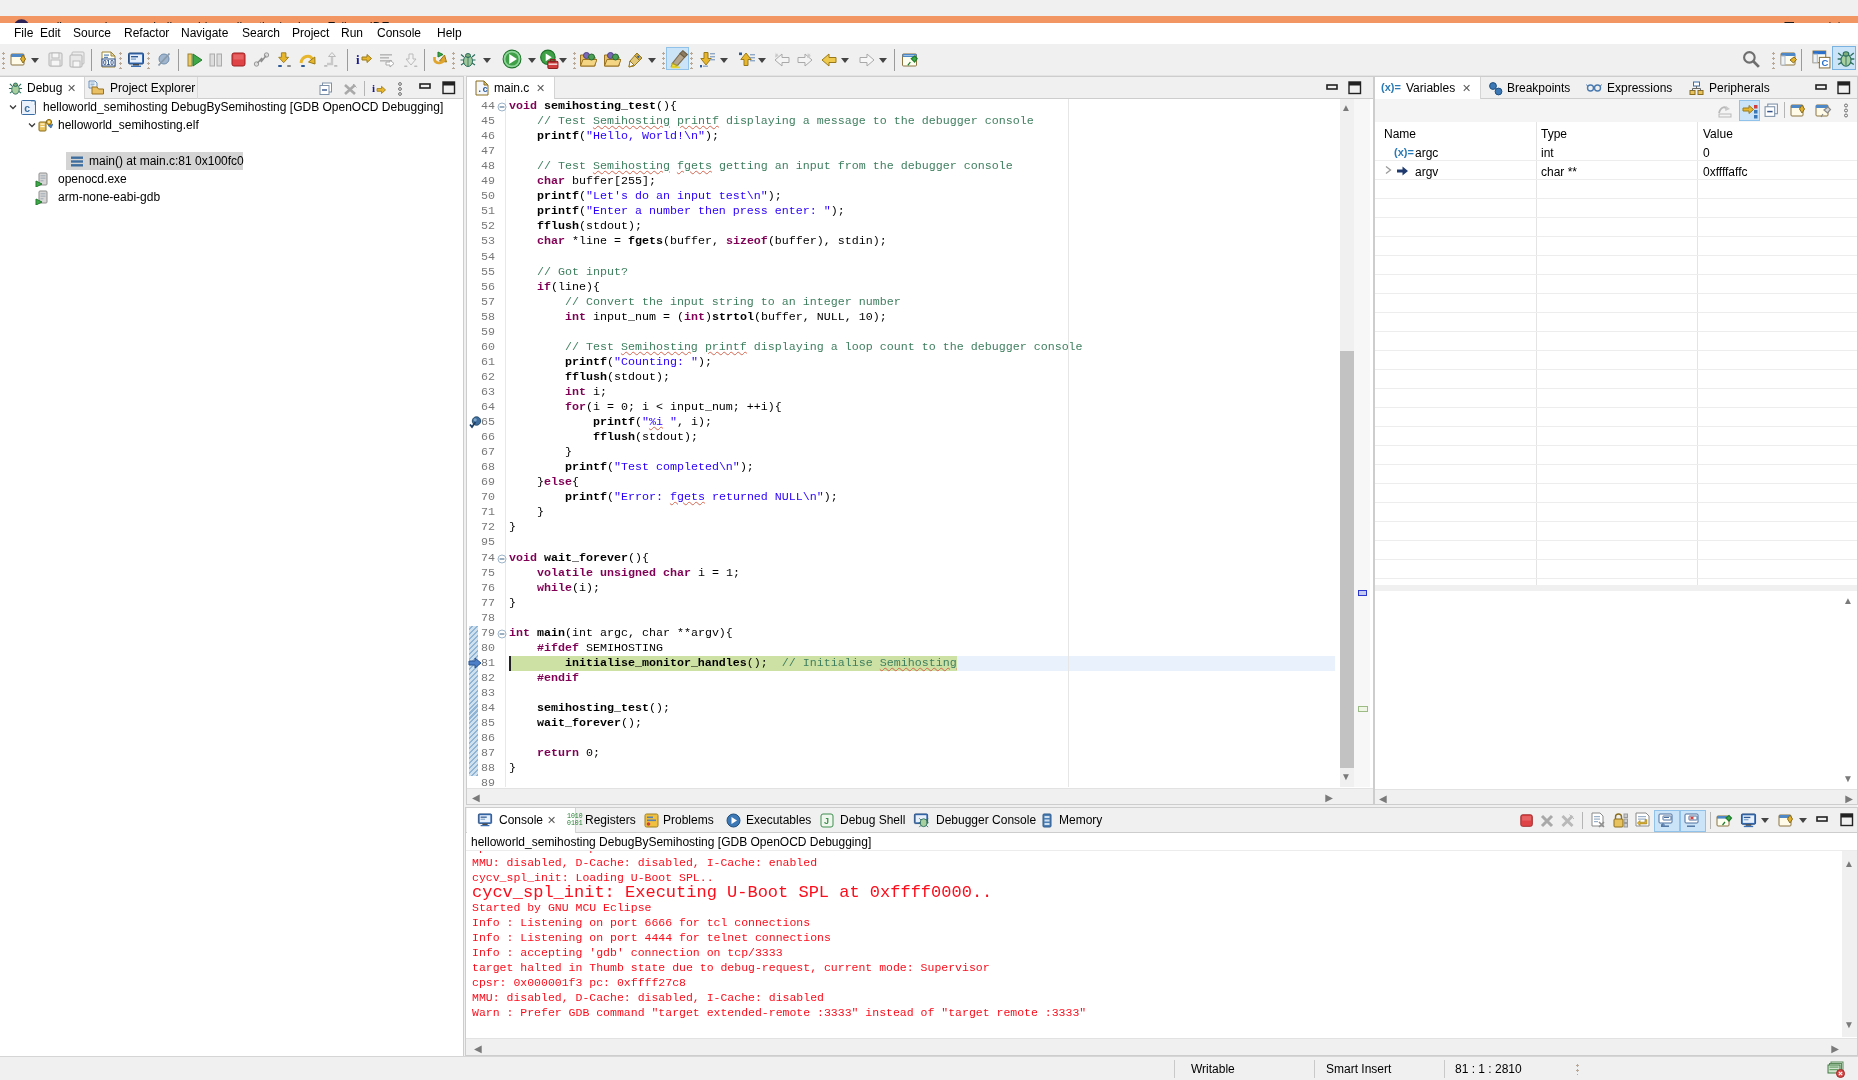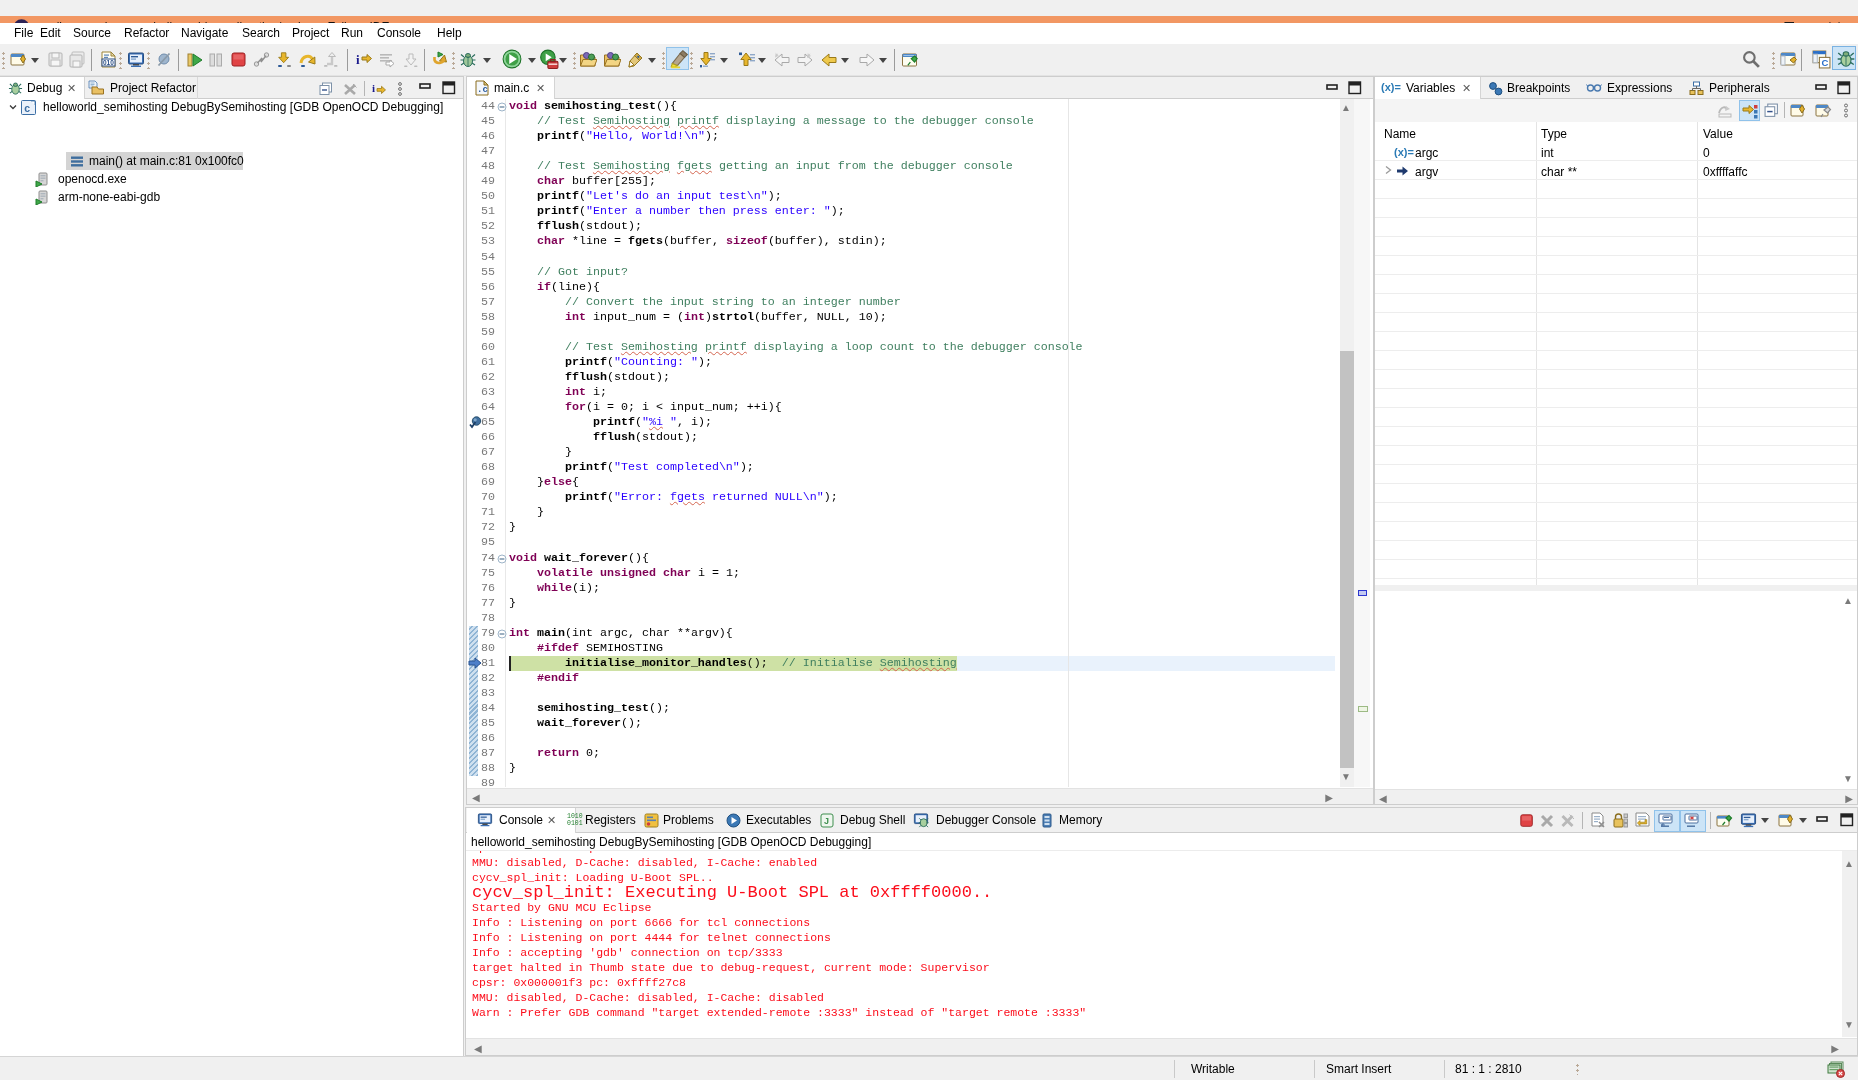--- a/index.html
+++ b/index.html
@@ -318,21 +318,21 @@
   </svg>
   <div class="lbl" style="left:27px">Debug</div>
   <div class="abs closex" style="left:67px;top:5px">✕</div>
 </div>
 <div class="tab" style="left:86px;width:112px;background:transparent;border-right:1px solid #d9d9d9">
   <svg class="abs" style="left:2px;top:3px" width="16" height="16" viewBox="0 0 16 16">
     <path d="M1 1 h6 l2 2 v5 h-8 z" fill="#eef4fb" stroke="#4a7ab0" stroke-width="0.8"></path>
     <path d="M2.5 3 h4 M2.5 4.5 h4 M2.5 6 h3" stroke="#7fa6c8" stroke-width="0.8"></path>
     <path d="M4 14 V7 H9 L10.5 9 H15.5 V14 Z" fill="#e9c063" stroke="#9a7322"></path>
   </svg>
-  <div class="lbl" style="left:24px">Project Refactor</div>
+  <div class="lbl" style="left:24px">Project Explorer</div>
 </div>
 <svg class="abs" style="left:319px;top:5px" width="14" height="14" viewBox="0 0 14 14">
   <rect x="3.5" y="1" width="9" height="9" fill="#fff" stroke="#7d91a8"></rect>
   <rect x="1" y="3.5" width="9" height="9" fill="#fff" stroke="#7d91a8"></rect>
   <line x1="3" y1="8" x2="8" y2="8" stroke="#33518a" stroke-width="1.4"></line>
 </svg>
 <svg class="abs" style="left:343px;top:5px" width="15" height="14" viewBox="0 0 15 14">
   <path d="M2 3 L12 12 M12 3 L2 12" stroke="#a9a9a9" stroke-width="2.6"></path>
   <path d="M10 2 l1.5 1.5 M13.5 5.5 l-1.5 -1.5" stroke="#a9a9a9" stroke-width="1"></path>
 </svg>
@@ -357,20 +357,34 @@
       <div class="trow" style="top:-1px">
         <svg class="abs" style="left:8px;top:4px" width="10" height="10" viewBox="0 0 10 10">
           <path d="M2 3.5 L5 6.5 L8 3.5" fill="none" stroke="#3c3c3c" stroke-width="1.3"></path>
         </svg>
         <svg class="abs" style="left:21px;top:2px" width="15" height="15" viewBox="0 0 15 15">
           <rect x="0.5" y="0.5" width="14" height="14" rx="1" fill="#eaf1fa" stroke="#3b6ea5"></rect>
 <text x="3.2" y="11.5" font-family="Liberation Sans" font-size="10.5" font-weight="bold" fill="#3b6ea5">c</text>
 <path d="M10 1 h4 v4" fill="#fff" stroke="#3b6ea5" stroke-width="0.8"></path>
         </svg>
         <span class="abs" style="left:43px;top:2px">helloworld_semihosting DebugBySemihosting [GDB OpenOCD Debugging]</span>
+      </div>
+<div class="trow" style="top:17px">
+        <svg class="abs" style="left:27px;top:4px" width="10" height="10" viewBox="0 0 10 10">
+          <path d="M2 3.5 L5 6.5 L8 3.5" fill="none" stroke="#3c3c3c" stroke-width="1.3"></path>
+        </svg>
+        <svg class="abs" style="left:38px;top:2px" width="15" height="15" viewBox="0 0 15 15">
+          <rect x="1" y="4" width="7" height="9" rx="1" fill="#e8c25c" stroke="#8a6d1d"></rect>
+<rect x="2.5" y="5.5" width="4" height="1.2" fill="#fff8e0"></rect>
+          <rect x="2.5" y="8" width="4" height="1.2" fill="#fff8e0"></rect>
+<path d="M8 3 a5 5 0 0 1 5 4 l2-1 -2 4 -3-2.5 2-0.5 a4 4 0 0 0 -4-2.5 Z" fill="#4d7fb5" stroke="#2d5a8c" stroke-width="0.6"></path>
+<circle cx="11" cy="4" r="2.6" fill="#e8b62c" stroke="#8a6d1d"></circle>
+<circle cx="11" cy="4" r="0.9" fill="#fff6d8"></circle>
+        </svg>
+        <span class="abs" style="left:58px;top:2px">helloworld_semihosting.elf</span>
       </div>
 <div class="trow" style="top:53px">
         <div class="abs" style="left:66px;top:0px;width:177px;height:18px;background:#d4d4d4"></div>
         <svg class="abs" style="left:70px;top:2px" width="15" height="15" viewBox="0 0 15 15">
           <rect x="1" y="2.5" width="12" height="2.4" fill="#3f6e9e"></rect>
 <rect x="1" y="6.3" width="12" height="2.4" fill="#3f6e9e"></rect>
 <rect x="1" y="10.1" width="12" height="2.4" fill="#3f6e9e"></rect>
         </svg>
         <span class="abs" style="left:89px;top:2px">main() at main.c:81 0x100fc0</span>
       </div>

